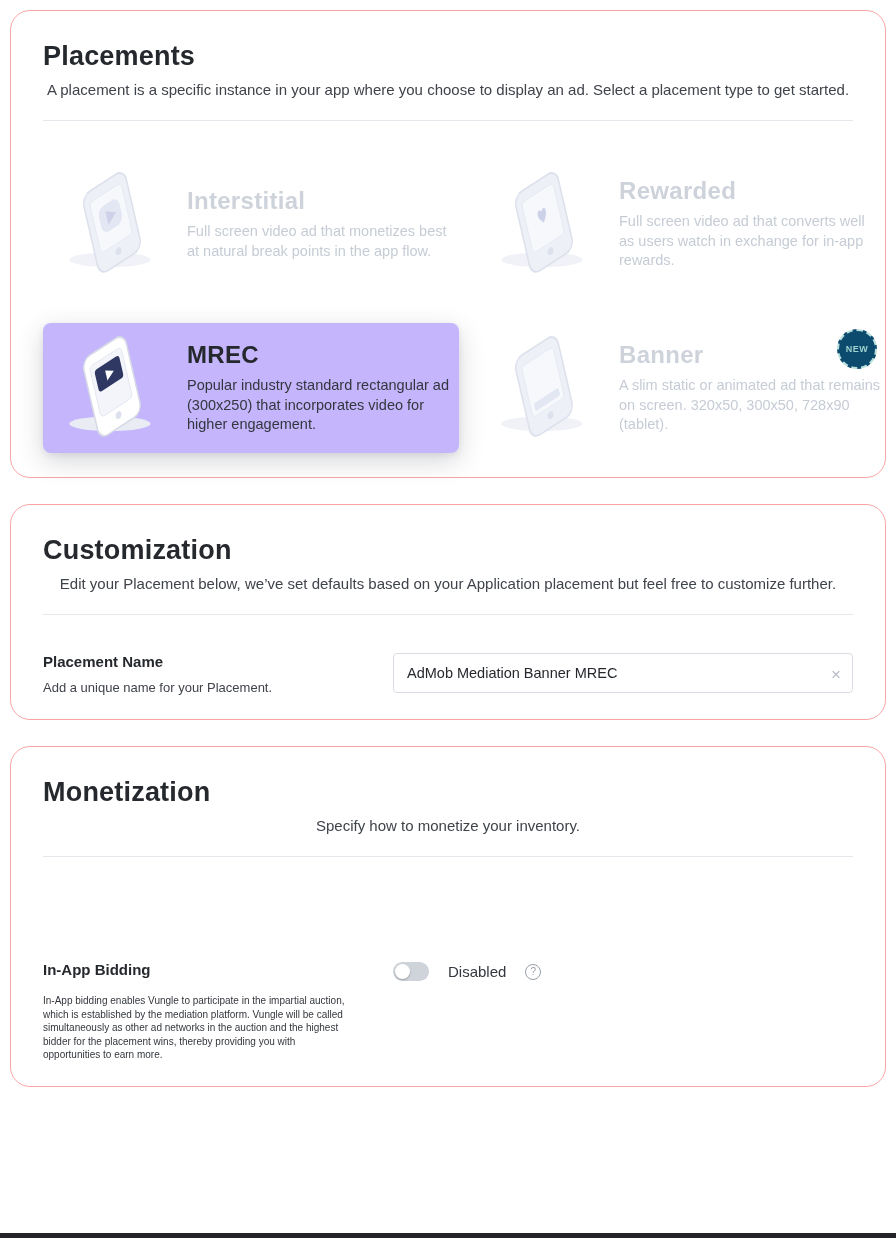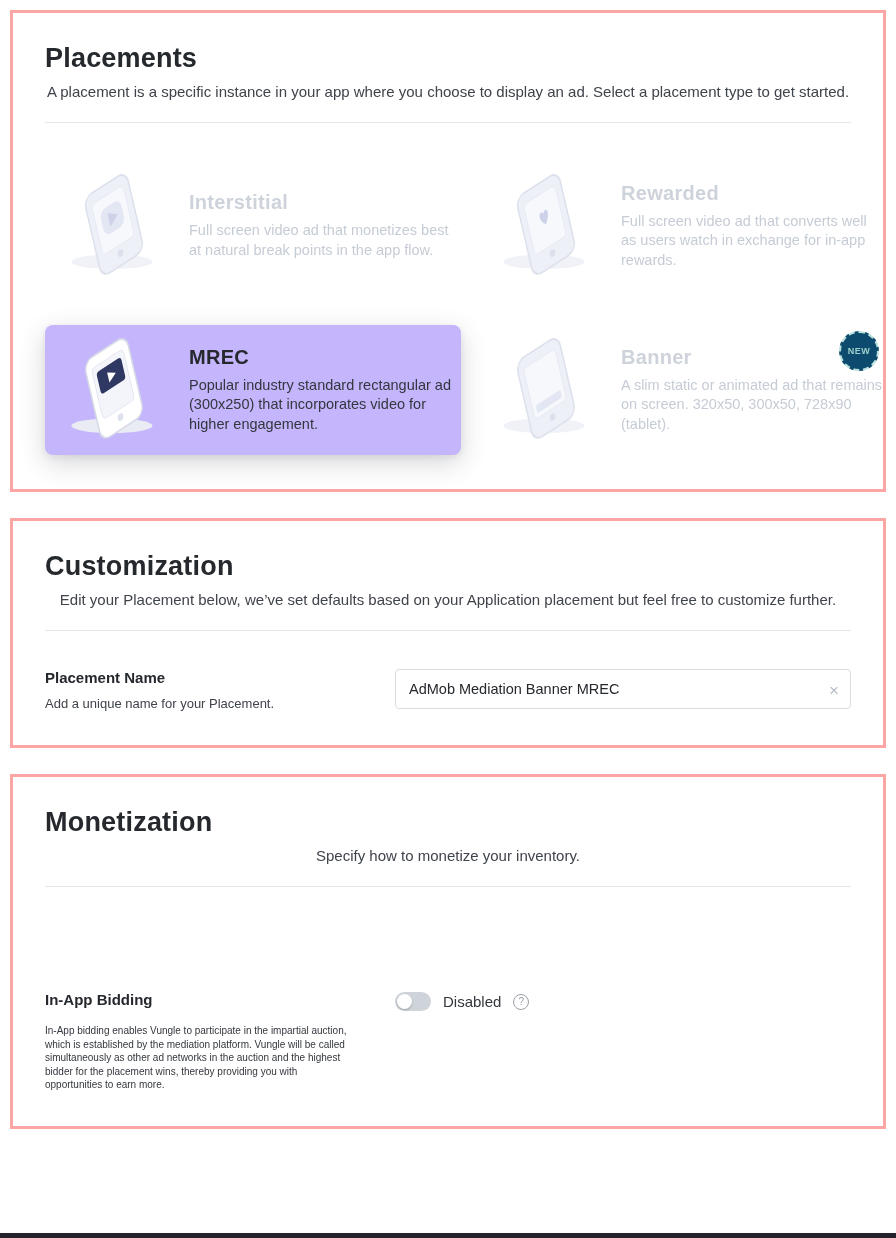--- a/index.html
+++ b/index.html
@@ -1,33 +1,33 @@
 <!DOCTYPE html>
 <html><head>
 <meta charset="utf-8">
 <style>
   * { box-sizing: border-box; margin: 0; padding: 0; }
   html,body { width: 896px; height: 1238px; background: #ffffff; overflow: hidden;
               font-family: "Liberation Sans", sans-serif; color: #3c4043; }
   .page { padding: 10px 10px 0; }
 
-  .card { background: #fff; border: 3px solid #fca5a5; border-radius: 0;
-          padding: 30px 32px 34px; margin-bottom: 26px; }
+  .card { background: #fff; border: 1px solid #fca5a5; border-radius: 20px;
+          padding: 30px 32px 24px; margin-bottom: 26px; }
 
   .card-title { font-size: 27px; font-weight: 700; color: #25282d; letter-spacing: .2px; }
   .card-sub   { font-size: 15px; color: #3f434a; margin-top: 9px; text-align: center; }
   .rule { border: none; border-top: 1px solid #e4e7eb; margin-top: 22px; }
 
   
   .tile-grid { display: grid; grid-template-columns: 1fr 1fr; column-gap: 16px;
                row-gap: 34px; margin-top: 38px; }
   .tile { display: flex; align-items: center; gap: 12px; padding: 12px 10px;
           border-radius: 8px; cursor: pointer; position: relative; }
   .tile-text { width: 262px; }
-  .tile-name { font-size: 20px; font-weight: 700; letter-spacing: .3px; }
+  .tile-name { font-size: 24px; font-weight: 700; letter-spacing: .3px; }
   .tile-desc { font-size: 14.5px; line-height: 1.35; margin-top: 7px; }
 
   .tile.muted .tile-name { color: #ced3db; }
   .tile.muted .tile-desc { color: #c6ccd5; }
 
   .tile.selected { background: #c4b5fd; box-shadow: 0 8px 26px rgba(45,50,65,.20),
                    0 2px 6px rgba(45,50,65,.08); }
   .tile.selected .tile-name { color: #25282d; }
   .tile.selected .tile-desc { color: #33373d; }
 
@@ -61,21 +61,21 @@
                 font-family: "Liberation Sans", sans-serif; outline: none; }
   .clear-x { position: absolute; right: 12px; top: 50%; transform: translateY(-50%);
              color: #b7bdc6; font-size: 17px; cursor: pointer; line-height: 1; }
 
   
   .monet-row { margin-top: 104px; align-items: flex-start; }
   .small-p { font-size: 10px; line-height: 1.35; color: #33373d; margin-top: 14px; }
   .small-p.first { margin-top: 16px; }
   .email-link { color: #5b5fe0; text-decoration: none; cursor: pointer; }
 
-  .toggle-row { display: flex; align-items: center; gap: 12px; padding-top: 1px; }
+  .toggle-row { display: flex; align-items: center; gap: 19px; padding-top: 1px; }
   .toggle { width: 36px; height: 19px; background: #cfd4da; border-radius: 10px;
             position: relative; cursor: pointer; flex: 0 0 auto; }
   .toggle-knob { position: absolute; left: 2px; top: 2px; width: 15px; height: 15px;
                  border-radius: 50%; background: #fff; box-shadow: 0 1px 2px rgba(0,0,0,.25); }
   .toggle-status { font-size: 15px; color: #33373d; }
   .help-circle { width: 16px; height: 16px; border: 1px solid #9aa0a8; border-radius: 50%;
                  color: #9aa0a8; font-size: 10px; display: inline-flex; align-items: center;
                  justify-content: center; cursor: pointer; }
 
   .bottom-edge { position: fixed; left: 0; bottom: 0; width: 896px; height: 5px;

